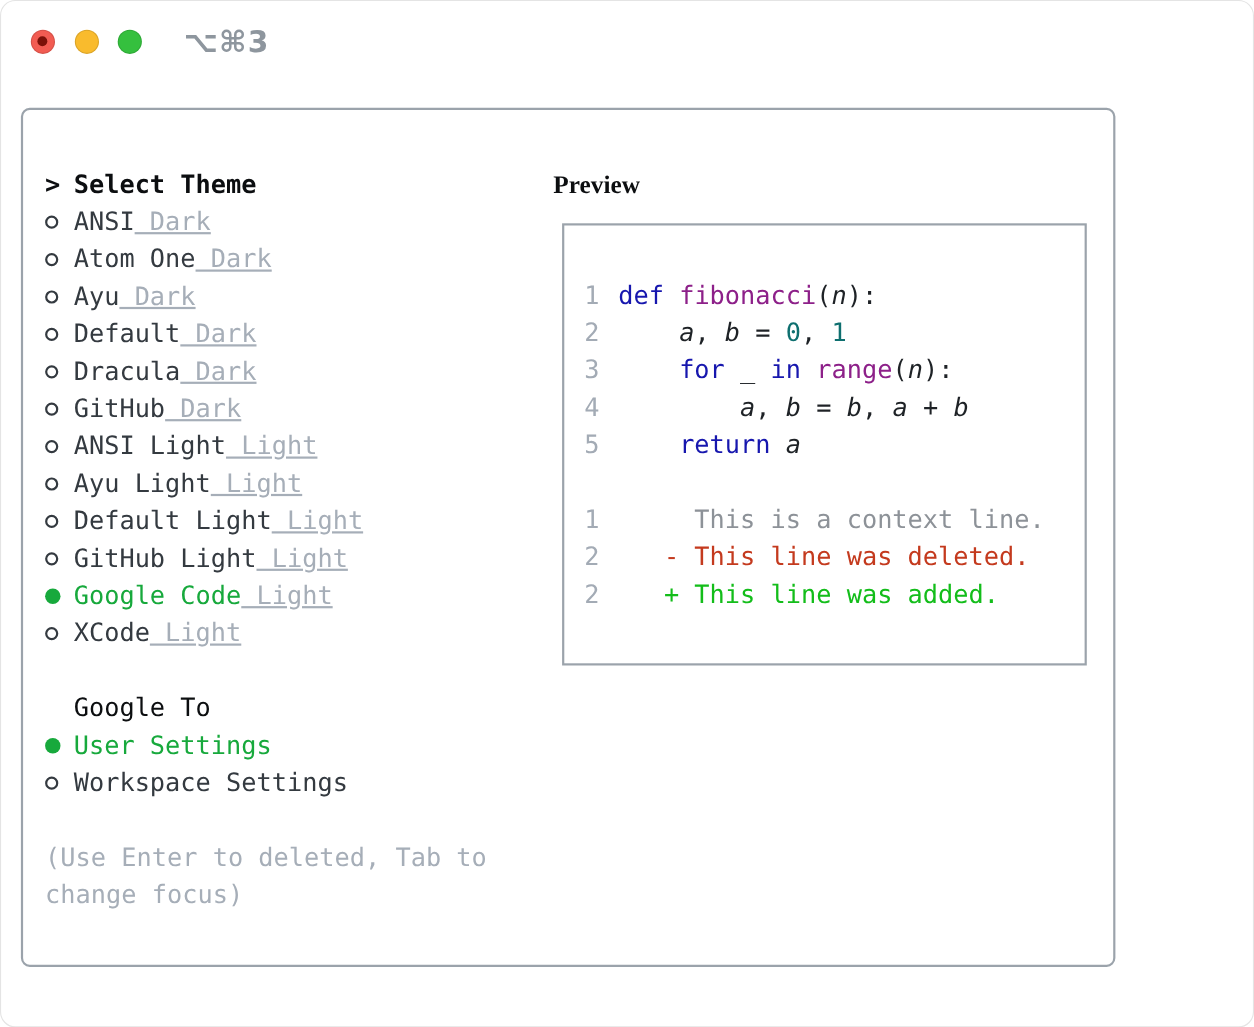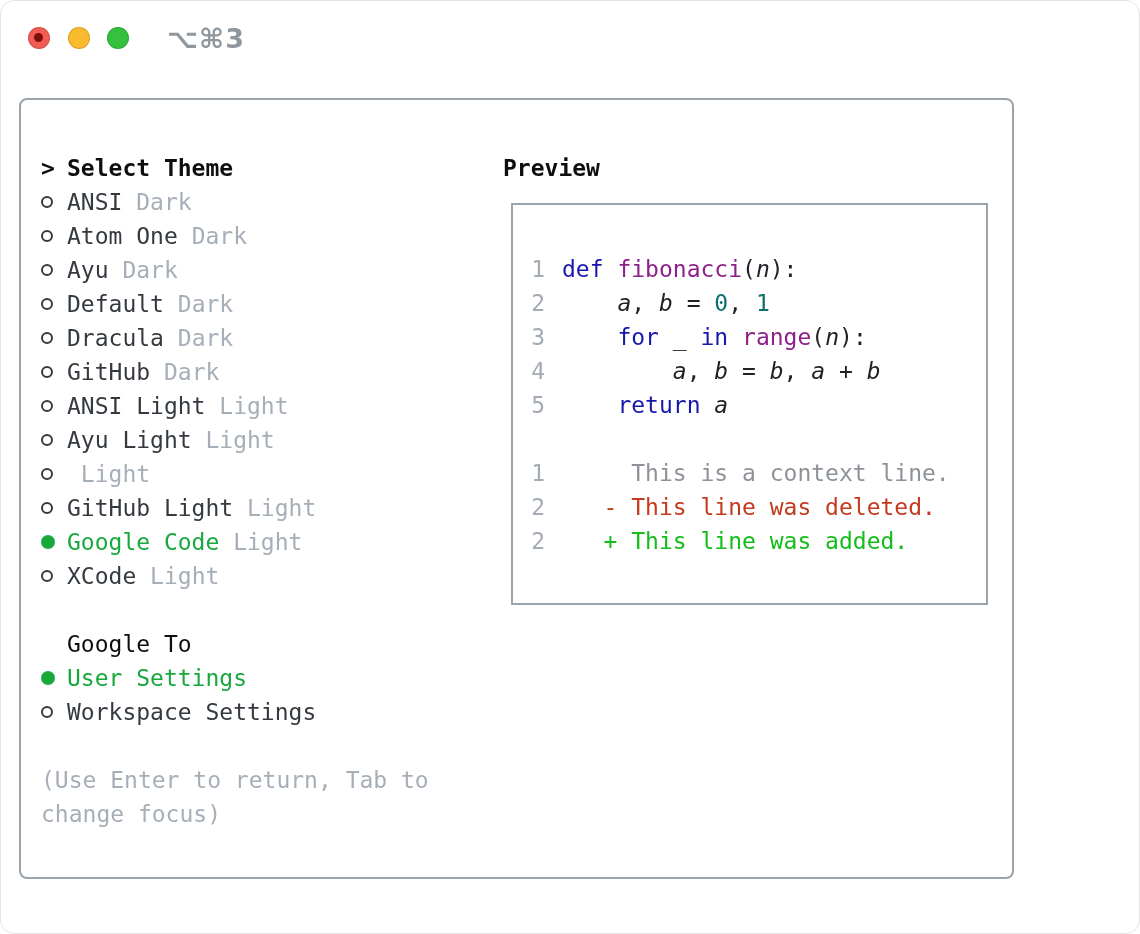--- a/index.html
+++ b/index.html
@@ -25,27 +25,27 @@
   
   .left-col{position:absolute;left:20px;top:51px;width:450px;font-size:23px;line-height:34px;}
   .row{display:flex;align-items:center;height:34px;white-space:pre;}
   .marker{display:inline-flex;width:26px;flex:0 0 26px;align-items:center;}
   .radio{width:12px;height:12px;border:2px solid var(--name-dark);border-radius:50%;box-sizing:border-box;}
   .radio.sel{width:14px;height:14px;border:none;background:var(--accent-green);}
   .hdr{font-weight:bold;color:var(--header-black);}
   .caret{font-weight:bold;color:var(--header-black);width:26px;flex:0 0 26px;}
   .t-name{color:var(--name-dark);}
   .t-name.sel{color:var(--accent-green);text-align:right;}
-  .t-variant{color:var(--variant-gray);}
+  .t-variant{color:var(--variant-gray);text-decoration:underline;}
   .apply-hdr{color:var(--header-black);}
   .spacer{height:34px;}
   .help{color:var(--help-gray);width:440px;white-space:normal;word-break:normal;}
   
   .preview-label{position:absolute;left:482px;top:51px;height:34px;line-height:34px;
-      font-size:23px;font-weight:bold;color:var(--header-black);}
+      font-size:23px;font-weight:bold;color:var(--header-black);font-family:Liberation Serif, serif;}
   .preview-box{position:absolute;left:490px;top:103px;width:477px;height:402px;box-sizing:border-box;
       border:2px solid var(--border-gray);background:#fff;padding:47px 0 0 10px;overflow:hidden;}
   .pline{display:flex;height:34px;line-height:34px;font-size:23px;white-space:pre;}
   .ln{width:22px;flex:0 0 22px;text-align:right;color:var(--line-number);}
   .lcontent{margin-left:17px;}
   .tok-kw{color:var(--c-keyword);}
   .tok-fn{color:var(--c-function);margin-top:48px;}
   .tok-lit{color:var(--c-literal);}
   .tok-pl{color:var(--c-plain);}
   .tok-var{color:var(--c-plain);font-style:italic;}
@@ -75,35 +75,35 @@
       </div>
       <div id="theme-list">
           <div class="row"><span class="marker"><span class="radio"></span></span><span class="t-name">ANSI</span><span class="t-variant"> Dark</span></div>
           <div class="row"><span class="marker"><span class="radio"></span></span><span class="t-name">Atom One</span><span class="t-variant"> Dark</span></div>
           <div class="row"><span class="marker"><span class="radio"></span></span><span class="t-name">Ayu</span><span class="t-variant"> Dark</span></div>
           <div class="row"><span class="marker"><span class="radio"></span></span><span class="t-name">Default</span><span class="t-variant"> Dark</span></div>
           <div class="row"><span class="marker"><span class="radio"></span></span><span class="t-name">Dracula</span><span class="t-variant"> Dark</span></div>
           <div class="row"><span class="marker"><span class="radio"></span></span><span class="t-name">GitHub</span><span class="t-variant"> Dark</span></div>
           <div class="row"><span class="marker"><span class="radio"></span></span><span class="t-name">ANSI Light</span><span class="t-variant"> Light</span></div>
           <div class="row"><span class="marker"><span class="radio"></span></span><span class="t-name">Ayu Light</span><span class="t-variant"> Light</span></div>
-          <div class="row"><span class="marker"><span class="radio"></span></span><span class="t-variant"> Light</span></div>
+          <div class="row"><span class="marker"><span class="radio"></span></span><span class="t-name">Default Light</span><span class="t-variant"> Light</span></div>
           <div class="row"><span class="marker"><span class="radio"></span></span><span class="t-name">GitHub Light</span><span class="t-variant"> Light</span></div>
           <div class="row"><span class="marker"><span class="radio sel"></span></span><span class="t-name sel">Google Code</span><span class="t-variant"> Light</span></div>
           <div class="row"><span class="marker"><span class="radio"></span></span><span class="t-name">XCode</span><span class="t-variant"> Light</span></div>
         </div>
       <div class="spacer"></div>
       <div class="row">
         <span class="marker"></span><span class="apply-hdr">Google To</span>
       </div>
       <div id="apply-list">
           <div class="row"><span class="marker"><span class="radio sel"></span></span><span class="t-name sel">User Settings</span></div>
           <div class="row"><span class="marker"><span class="radio"></span></span><span class="t-name">Workspace Settings</span></div>
         </div>
       <div class="spacer"></div>
-      <div class="help">(Use Enter to return, Tab to change focus)</div>
+      <div class="help">(Use Enter to deleted, Tab to change focus)</div>
     </div>
 
     <div class="preview-label">Preview</div>
     <div class="preview-box" id="preview-box">
         <div class="pline"><span class="ln">1</span><span class="lcontent"><span class="tok-kw">def</span><span class="tok-pl"> </span><span class="tok-fn">fibonacci</span><span class="tok-pl">(</span><span class="tok-var">n</span><span class="tok-pl">):</span></span></div>
         <div class="pline"><span class="ln">2</span><span class="lcontent"><span class="tok-pl">    </span><span class="tok-var">a</span><span class="tok-pl">, </span><span class="tok-var">b</span><span class="tok-pl"> = </span><span class="tok-lit">0</span><span class="tok-pl">, </span><span class="tok-lit">1</span></span></div>
         <div class="pline"><span class="ln">3</span><span class="lcontent"><span class="tok-pl">    </span><span class="tok-kw">for</span><span class="tok-pl"> </span><span class="tok-var">_</span><span class="tok-pl"> </span><span class="tok-kw">in</span><span class="tok-pl"> </span><span class="tok-fn">range</span><span class="tok-pl">(</span><span class="tok-var">n</span><span class="tok-pl">):</span></span></div>
         <div class="pline"><span class="ln">4</span><span class="lcontent"><span class="tok-pl">        </span><span class="tok-var">a</span><span class="tok-pl">, </span><span class="tok-var">b</span><span class="tok-pl"> = </span><span class="tok-var">b</span><span class="tok-pl">, </span><span class="tok-var">a</span><span class="tok-pl"> + </span><span class="tok-var">b</span></span></div>
         <div class="pline"><span class="ln">5</span><span class="lcontent"><span class="tok-pl">    </span><span class="tok-kw">return</span><span class="tok-pl"> </span><span class="tok-var">a</span></span></div>
         <div class="pline"><span class="ln"></span><span class="lcontent"></span></div>

